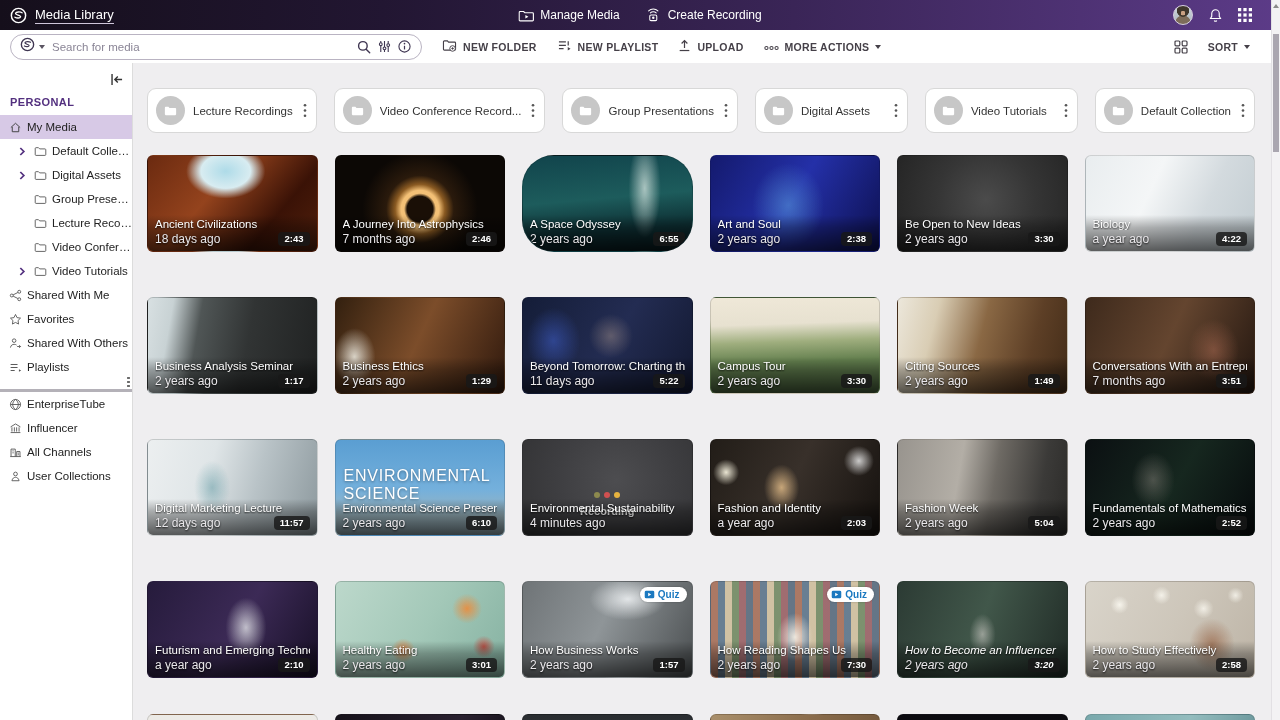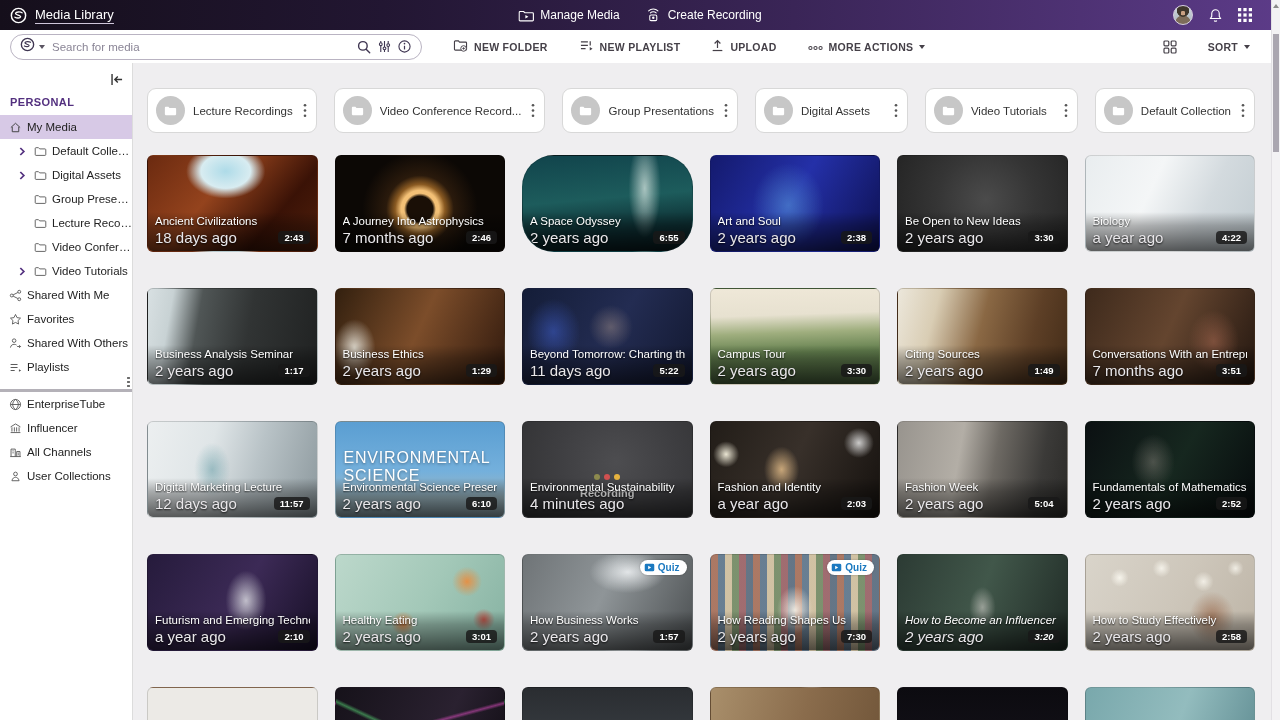--- a/index.html
+++ b/index.html
@@ -19,21 +19,21 @@
   .topbar-right { margin-left:auto; display:flex; align-items:center; gap:15px; padding-right:14px; }
   .avatar { width:20px; height:20px; border-radius:50%; border:1px solid #d8d0e0; cursor:pointer;
     background:
       radial-gradient(circle 4px at 50% 40%, #caa183 0 55%, rgba(0,0,0,0) 60%),
       radial-gradient(circle at 50% 26%, #3f362c 0 36%, rgba(0,0,0,0) 40%),
       radial-gradient(circle at 50% 95%, #7d6c5a 0 38%, rgba(0,0,0,0) 42%),
       linear-gradient(180deg,#cfd8de 0%,#aab4bc 100%); }
 
   
   .toolbar { height:33px; background:#fff; display:flex; align-items:center;
-    padding:0 30px 0 10px; gap:31px; }
+    padding:0 30px 0 10px; gap:20px; }
   .search-pill { width:412px; height:26px; border:1px solid #b9b3c2; border-radius:14px;
     display:flex; align-items:center; padding:0 10px 0 9px; gap:7px; background:#fff; }
   .scope { display:flex; align-items:center; gap:4px; cursor:pointer; }
   .search-pill input { border:none; outline:none; flex:1; font-size:11.5px; color:#333;
     font-family:"Liberation Sans",sans-serif; min-width:0; }
   .search-pill input::placeholder { color:#8a8596; }
   .pill-ic { display:inline-flex; cursor:pointer; }
   .tool-btn { display:flex; align-items:center; gap:6px; font-size:10.5px; font-weight:700;
     letter-spacing:.3px; color:#454048; cursor:pointer; white-space:nowrap; }
   .caret { width:0; height:0; border-left:3.5px solid transparent; border-right:3.5px solid transparent;
@@ -65,30 +65,30 @@
   .main { flex:1; padding:25px 25px 0 14px; overflow:hidden; }
   .collections-grid { display:grid; grid-template-columns:repeat(6,1fr); gap:17px; margin-bottom:22px; }
   .col-card { background:#fff; border:1px solid #d8d8d8; border-radius:9px; height:45px;
     display:flex; align-items:center; padding:0 7px 0 8px; gap:8px; cursor:pointer; }
   .col-circle { width:29px; height:29px; border-radius:50%; background:#c7c7c7; flex-shrink:0;
     display:grid; place-items:center; }
   .col-label { font-size:11.5px; color:#333; flex:1; overflow:hidden; text-overflow:ellipsis;
     white-space:nowrap; }
   .kebab { display:inline-flex; padding:2px; cursor:pointer; flex-shrink:0; }
 
-  .media-grid { display:grid; grid-template-columns:repeat(6,1fr); gap:36px 17px; }
+  .media-grid { display:grid; grid-template-columns:repeat(6,1fr); gap:45px 17px; }
   .media-grid.partial { margin-top:36px; }
   .media-card { height:97px; border-radius:6px; position:relative; overflow:hidden;
     border:1px solid rgba(0,0,0,.14); cursor:pointer; background:#888; }
   .mc-overlay { position:absolute; left:0; right:0; bottom:0; padding:3px 7px 5px;
     background:linear-gradient(180deg, rgba(0,0,0,0) 0%, rgba(0,0,0,.28) 35%, rgba(0,0,0,.62) 100%); }
   .mc-title { color:#fff; font-size:11.5px; white-space:nowrap; overflow:hidden;
     text-shadow:0 1px 2px rgba(0,0,0,.85); }
   .mc-meta { display:flex; align-items:center; justify-content:space-between; margin-top:2px; }
-  .mc-age { color:#e9e7ea; font-size:15px; text-shadow:0 1px 2px rgba(0,0,0,.85); }
+  .mc-age { color:#e9e7ea; font-size:12px; text-shadow:0 1px 2px rgba(0,0,0,.85); }
   .mc-duration { color:#fff; font-size:9.5px; font-weight:700; background:rgba(25,25,25,.82);
     padding:2px 6px; border-radius:4px; line-height:1; }
   .quiz-badge { position:absolute; top:5px; right:5px; background:#fff; border-radius:10px;
     padding:2px 7px 2px 4px; display:flex; align-items:center; gap:3px;
     color:#1b79c0; font-size:10px; font-weight:700; box-shadow:0 0 2px rgba(0,0,0,.3); }
   .art-text { position:absolute; top:27px; left:8px; right:4px; color:#fff; font-size:16px;
     letter-spacing:.8px; line-height:1.15; text-shadow:0 1px 3px rgba(0,0,0,.4); }
   .rec-wrap { position:absolute; top:44px; left:0; right:0; text-align:center; }
   .rec-dots { display:inline-flex; gap:4px; }
   .rec-dots i { width:6px; height:6px; border-radius:50%; display:inline-block; }

